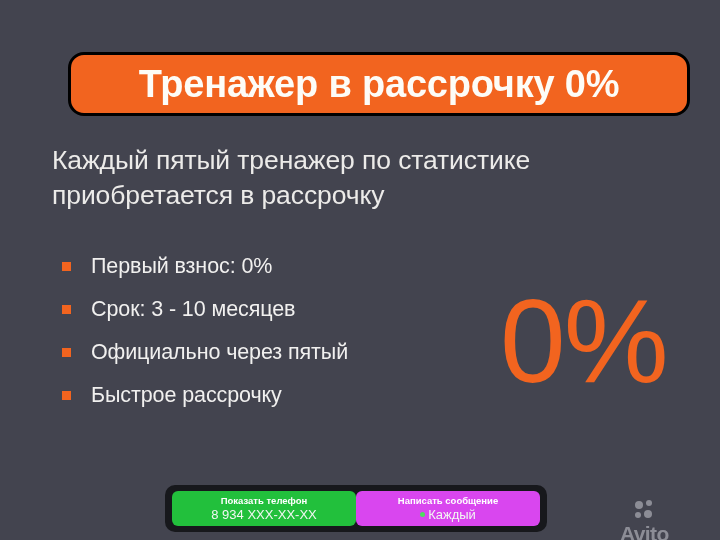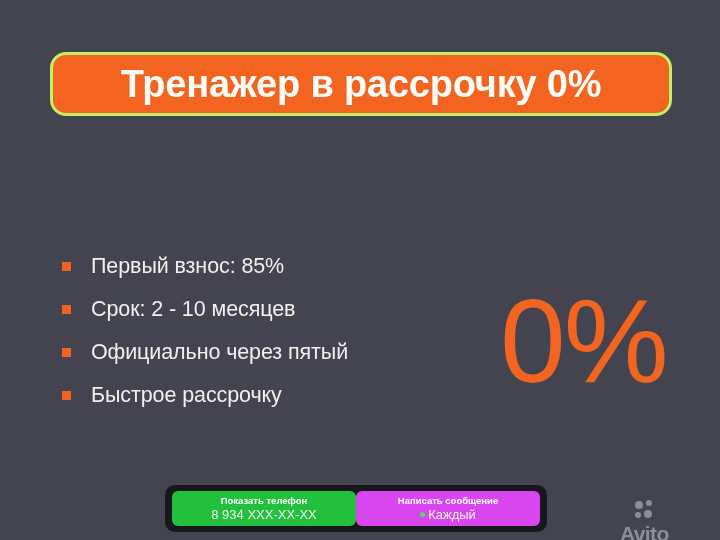--- a/index.html
+++ b/index.html
@@ -14,27 +14,27 @@
     position: relative;
     width: 720px;
     height: 540px;
     background: #43444f;
     overflow: hidden;
   }
 
   
   #headline-banner {
     position: absolute;
-    left: 50px;
+    left: 68px;
     top: 52px;
     width: 622px;
     height: 64px;
     box-sizing: border-box;
     background: #f2641f;
-    border: 3px solid #bef264;
+    border: 3px solid #000000;
     border-radius: 16px;
     display: flex;
     align-items: center;
     justify-content: center;
   }
   #headline-text {
     color: #fdfcf7;
     font-size: 38px;
     font-weight: bold;
     letter-spacing: -0.2px;
@@ -185,29 +185,30 @@
 </style>
 </head>
 <body>
 
 <div id="slide">
 
   <div id="headline-banner">
     <span id="headline-text">Тренажер в рассрочку 0%</span>
   </div>
 
+  <div id="subtitle">Каждый пятый тренажер по статистике приобретается в рассрочку</div>
 
   <ul id="benefit-list">
     <li>
       <span class="bullet-marker"></span>
-      <span class="bullet-label">Первый взнос:  85%</span>
-    </li>
-    <li>
-      <span class="bullet-marker"></span>
-      <span class="bullet-label">Срок:  2 - 10 месяцев</span>
+      <span class="bullet-label">Первый взнос:  0%</span>
+    </li>
+    <li>
+      <span class="bullet-marker"></span>
+      <span class="bullet-label">Срок:  3 - 10 месяцев</span>
     </li>
     <li>
       <span class="bullet-marker"></span>
       <span class="bullet-label">Официально через пятый</span>
     </li>
     <li>
       <span class="bullet-marker"></span>
       <span class="bullet-label">Быстрое рассрочку</span>
     </li>
   </ul>

